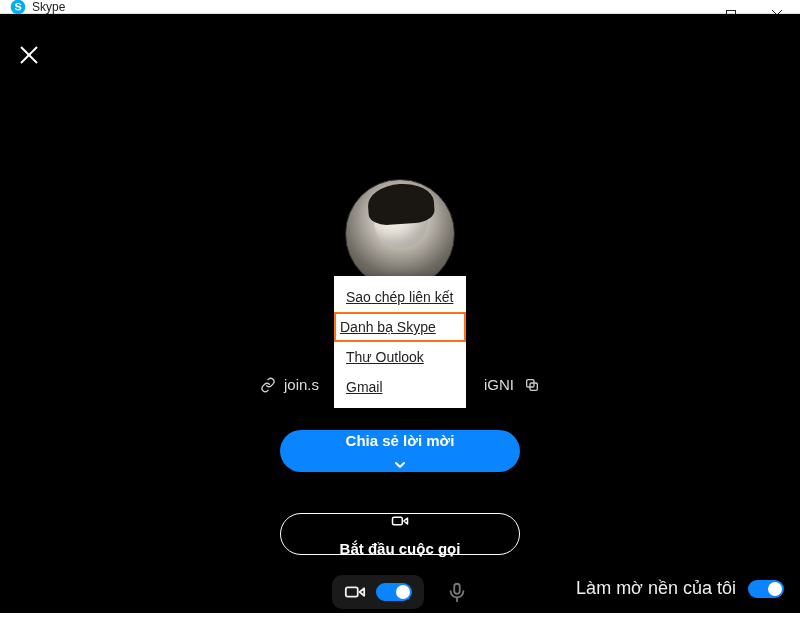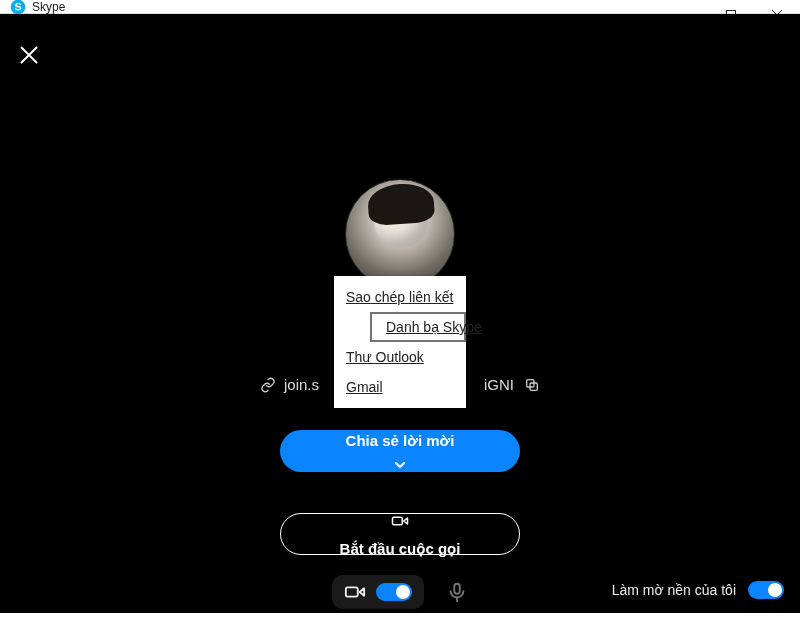--- a/index.html
+++ b/index.html
@@ -118,23 +118,22 @@
     padding: 6px 0;
     z-index: 50;
     text-decoration: underline;
   }
   .context-menu .menu-item {
     padding: 7px 12px;
     cursor: pointer;
     white-space: nowrap;
   }
   .context-menu .menu-item.highlight {
-    border: 2px solid #737373;
-    padding: 5px 14px;
-    margin-left: 36px;
+    border: 2px solid #f97316;
+    padding: 5px 4px;
   }
 
   
   .pill-btn {
     height: 42px;
     border-radius: 21px;
     display: flex;
     align-items: center;
     justify-content: center;
     font-size: 15px;
@@ -207,21 +206,21 @@
     border-radius: 50%;
   }
 
   .bottom-right {
     position: absolute;
     right: 16px; bottom: 14px;
     display: flex;
     align-items: center;
     gap: 12px;
     color: #eee;
-    font-size: 14px;
+    font-size: 18px;
   }
 
   .chevron-down {
     width: 12px; height: 12px;
     display: inline-flex;
   }
 
   svg { display: block; }
 </style>
 </head>

